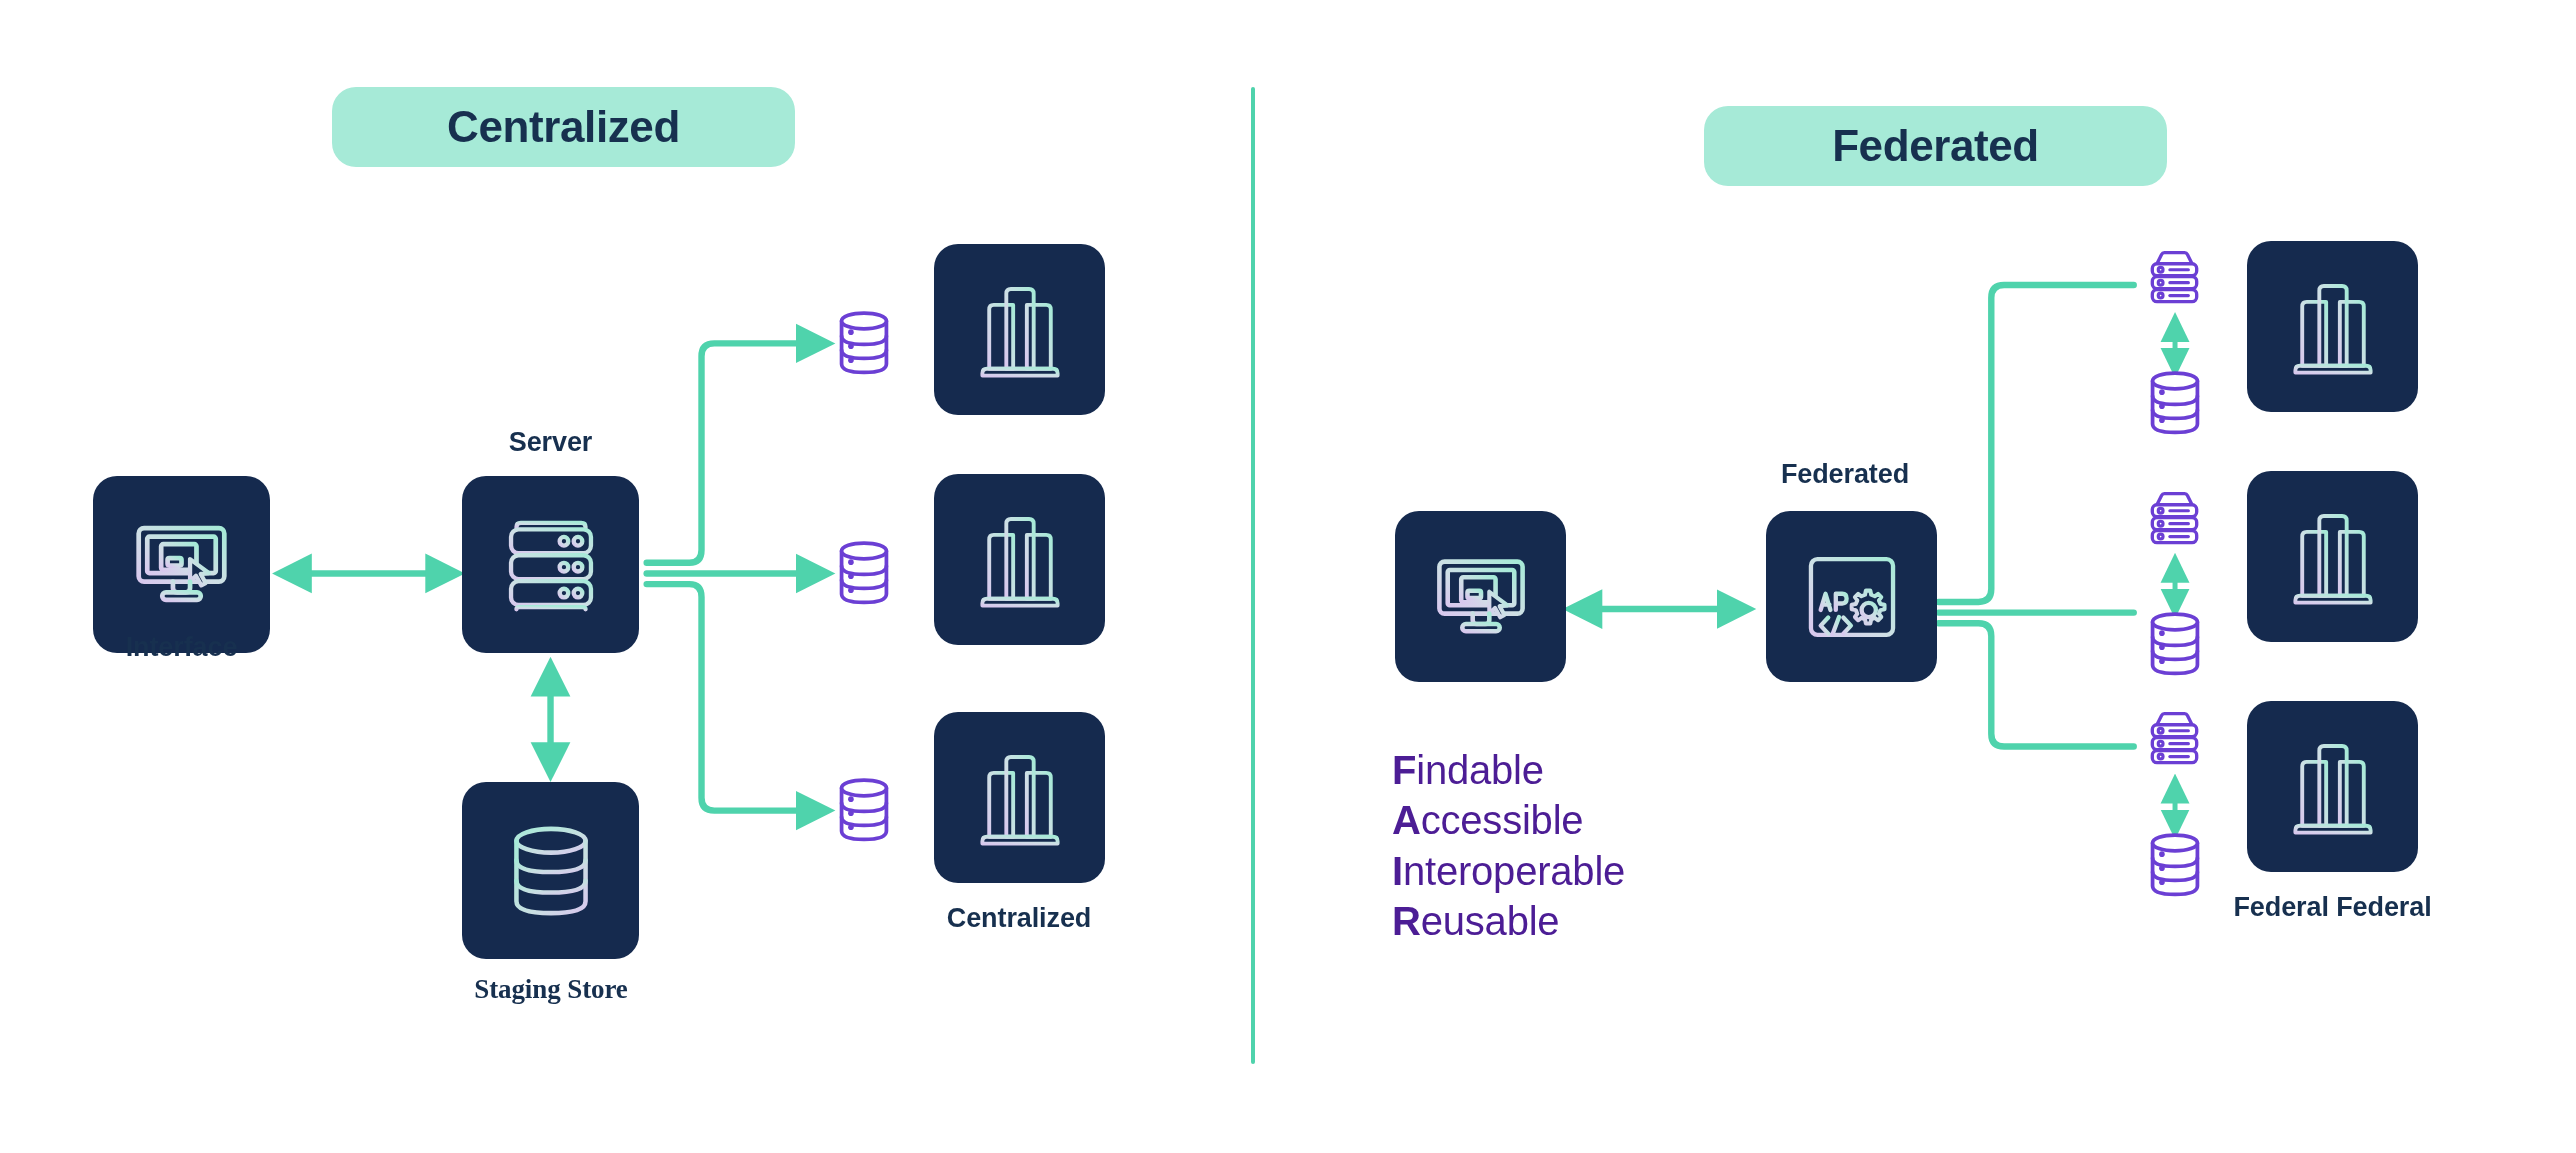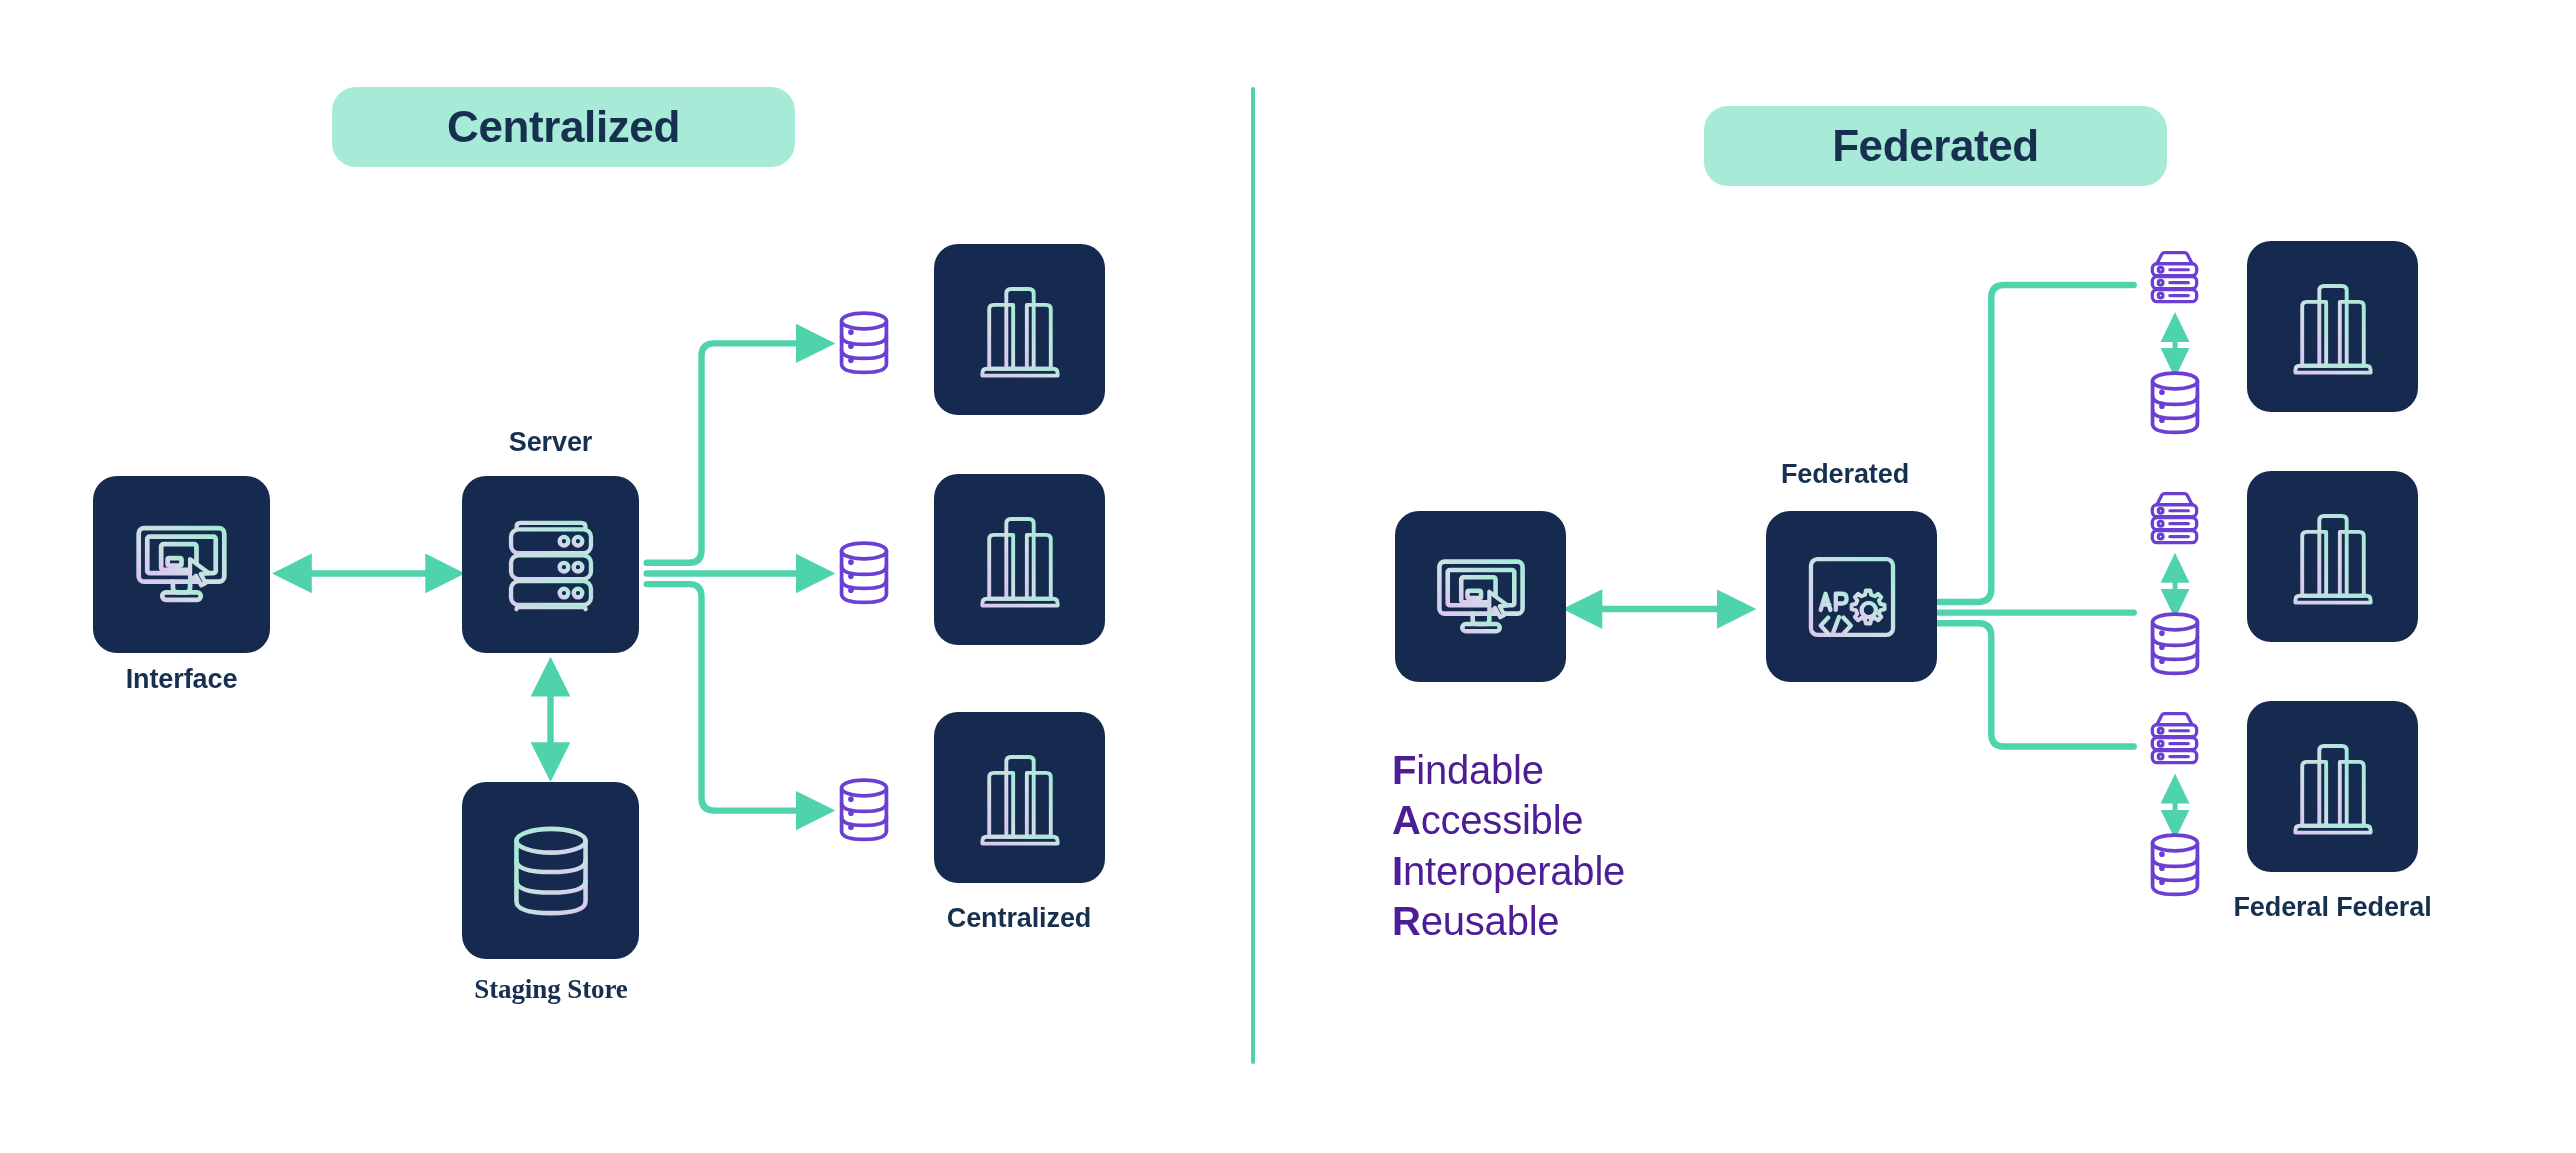--- a/index.html
+++ b/index.html
@@ -161,21 +161,21 @@
         <rect x="31" y="31" width="33" height="24" rx="2"></rect>
         <line x1="31" y1="39" x2="64" y2="39"></line>
         <rect x="37" y="44" width="13" height="7" rx="1.6"></rect>
         <path d="M58 45 L58 66 L63.5 60.5 L68.5 69.5 L72.5 67.3 L68 58.8 L75.5 58 Z" stroke-width="4" fill="#152a4e"></path>
         <path d="M42 66 L42 72 Q42 76 46 76 L54 76 Q58 76 58 72 L58 66"></path>
         <line x1="44" y1="62" x2="56" y2="62" stroke-width="5"></line>
         <rect x="32" y="76" width="36" height="7" rx="3.5"></rect>
       </g>
     </svg>
   </div>
-  <div class="node-label" style="left:93px; top:664px; width:177px;">Interface</div>
+  <div class="node-label" style="left:93px; top:632px; width:177px;">Interface</div>
 
   <div class="node-label" style="left:462px; top:427px; width:177px;">Server</div>
   <div class="tile" id="tile-server" style="left:462px; top:476px; width:177px; height:177px;">
     <svg width="108" height="108" viewBox="0 0 100 100">
       <g fill="none" stroke="url(#iconGrad)" stroke-width="4" stroke-linecap="round" stroke-linejoin="round">
         <path d="M18 15 Q18 11 22 11 L78 11 Q82 11 82 15"></path>
         <rect x="13" y="17" width="74" height="22" rx="7"></rect>
         <rect x="13" y="41" width="74" height="22" rx="7"></rect>
         <rect x="13" y="65" width="74" height="22" rx="7"></rect>
         <path d="M18 91 Q18 89 21 89 L79 89 Q82 89 82 91"></path>

